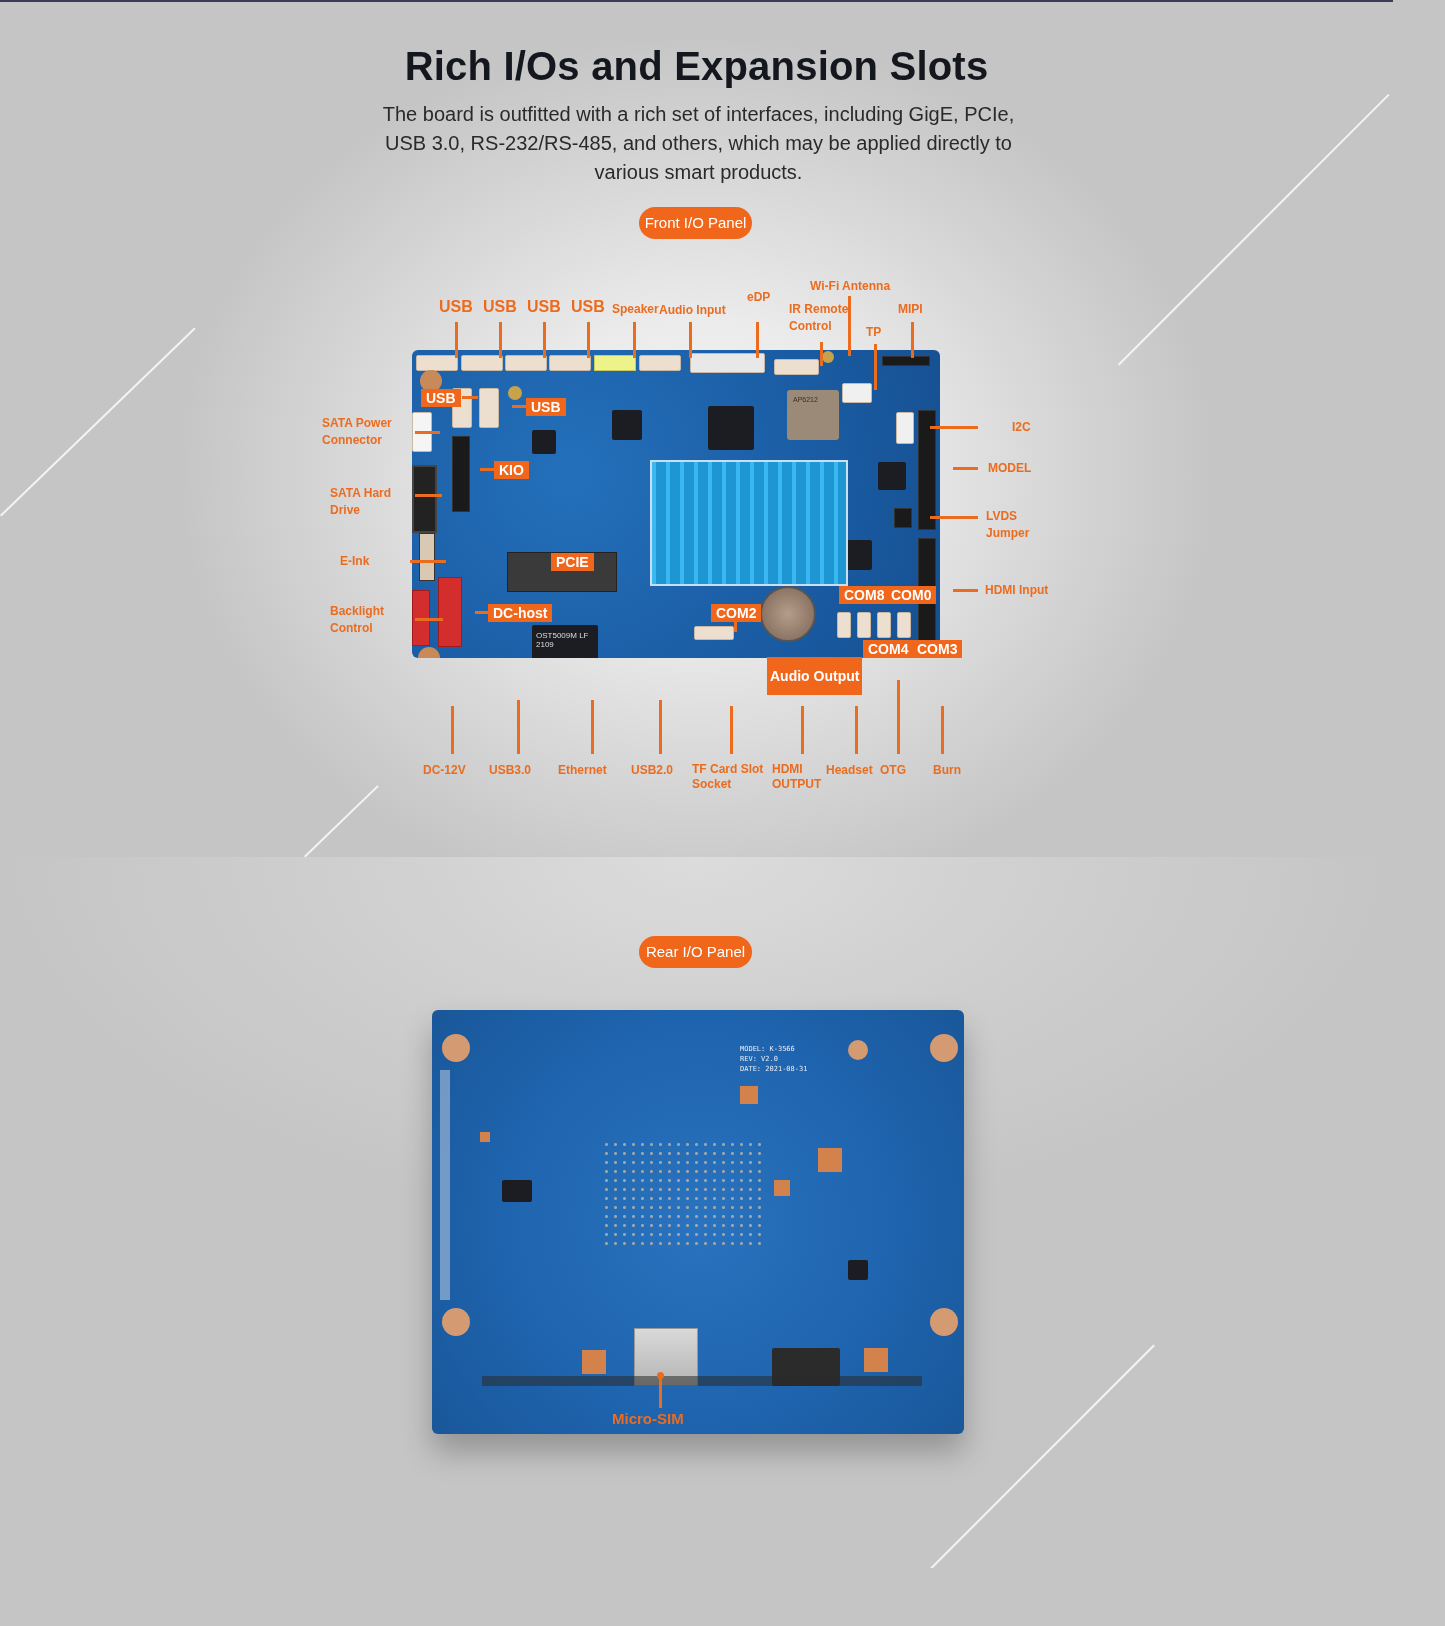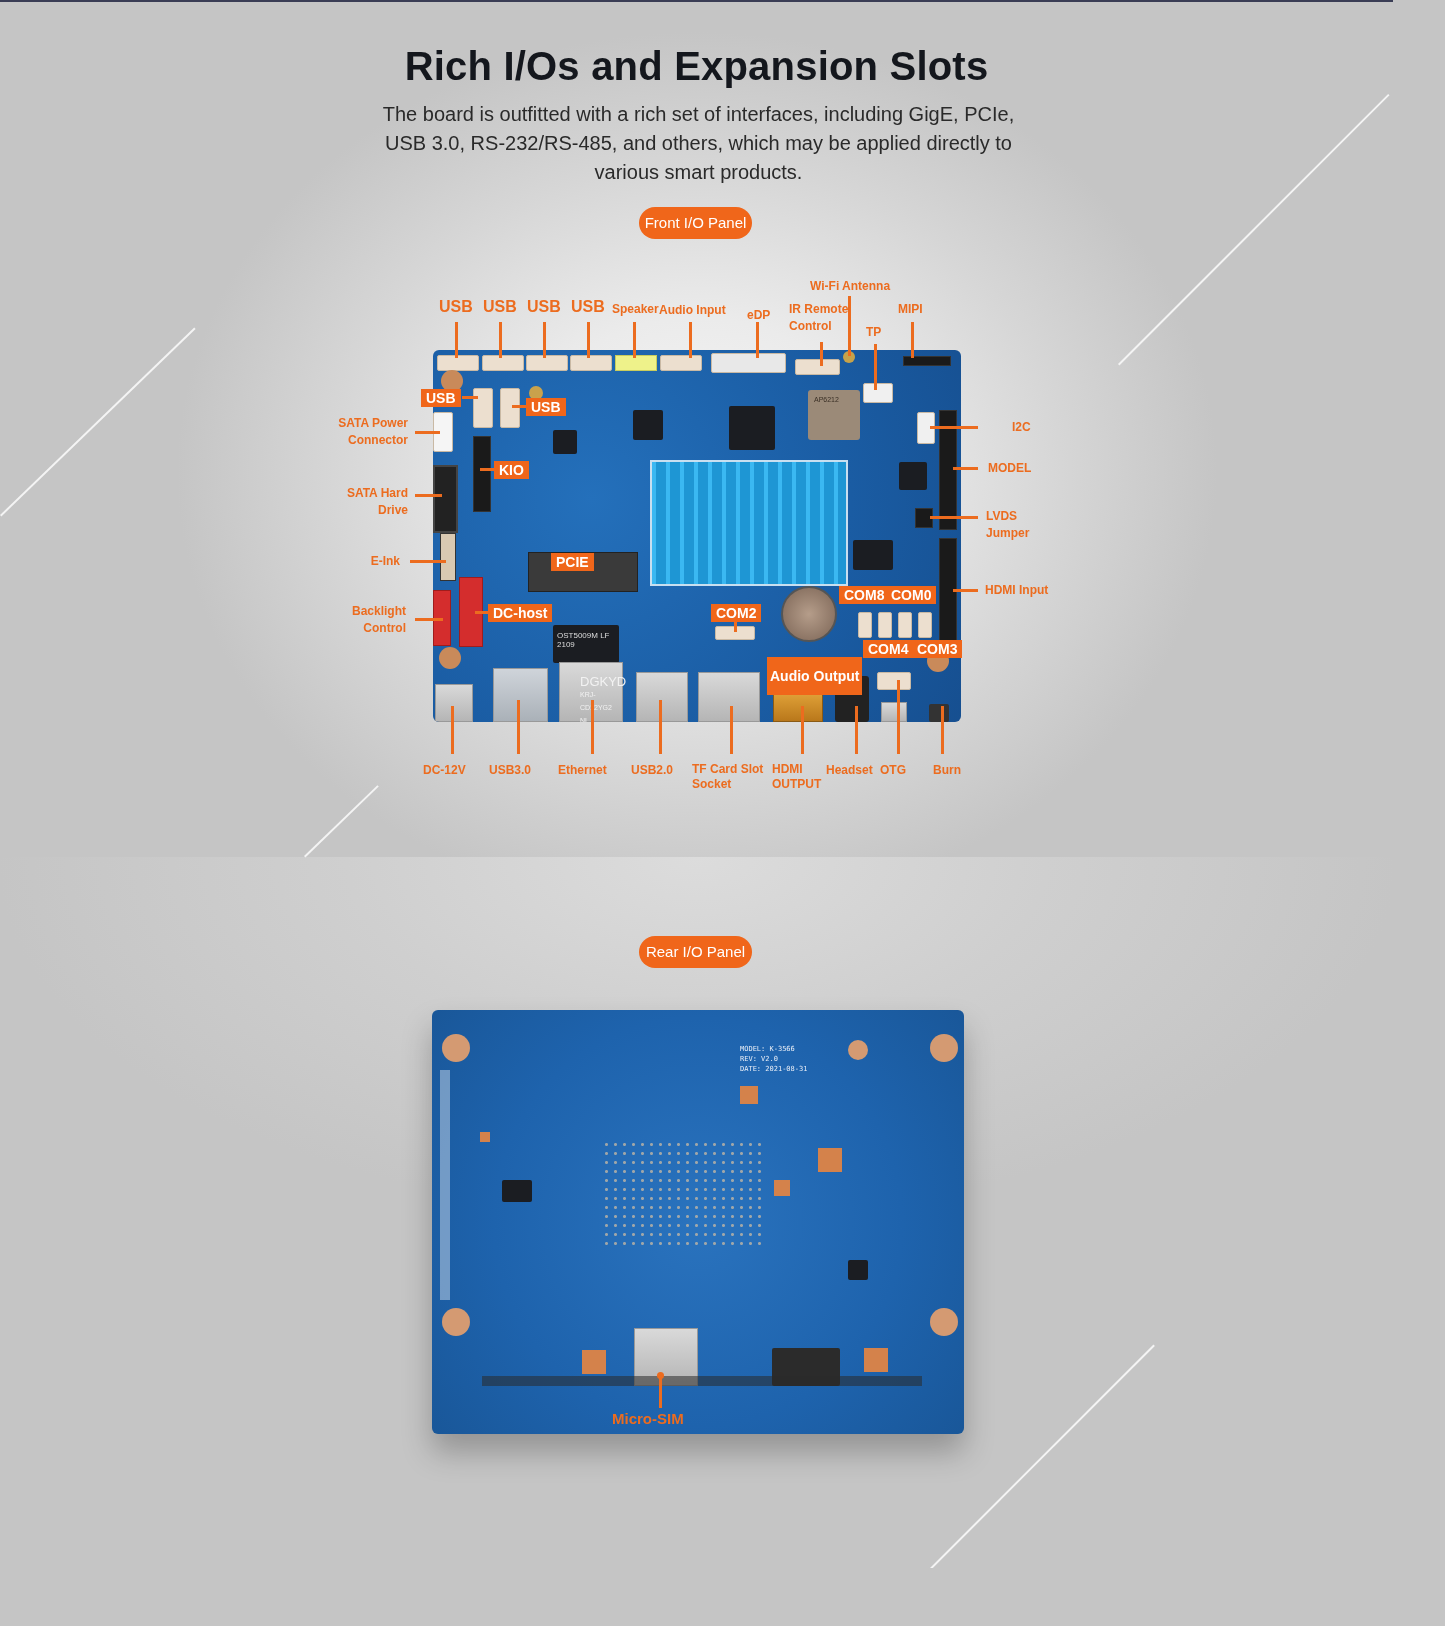--- a/index.html
+++ b/index.html
@@ -8,36 +8,36 @@
   .topbar{position:absolute;left:0;top:0;width:1393px;height:2px;background:#3a3d55}
   .sec1{position:absolute;left:0;top:2px;width:1393px;height:855px;
     background:radial-gradient(ellipse 520px 440px at 697px 470px,#f6f6f6 0%,#ebebeb 35%,#d6d6d6 70%,#c5c5c5 100%)}
   .sec2{position:absolute;left:0;top:857px;width:1393px;height:711px;
     background:radial-gradient(ellipse 700px 360px at 697px 0px,#dcdcdc 0%,#cfcfcf 50%,#c5c5c5 100%)}
   .deco{position:absolute;height:1.5px;background:#f4f4f4;transform-origin:0 0}
   .title{position:absolute;left:0;top:44px;width:1393px;text-align:center;font-size:40px;font-weight:700;color:#14171d;letter-spacing:0.2px}
   .desc{position:absolute;left:366px;top:100px;width:665px;text-align:center;font-size:20px;line-height:29px;color:#2a2a2a}
   .pill{position:absolute;height:32px;border-radius:16px;background:#f0661a;color:#fff;font-size:15px;line-height:32px;text-align:center}
   .board{position:absolute;border-radius:6px;overflow:hidden}
-  .front{left:433px;top:350px;width:528px;height:372px;background:#1b5fa7;
+  .front{left:412px;top:350px;width:528px;height:308px;background:#1b5fa7;
     background-image:radial-gradient(circle at 30% 40%,#2470bb 0,#1a5ca3 60%,#164f90 100%)}
   .rear{left:432px;top:1010px;width:532px;height:424px;background:#1e63ad;
     background-image:radial-gradient(circle at 50% 50%,#2a73be 0,#1e63ad 60%,#195799 100%);box-shadow:0 18px 30px rgba(0,0,0,0.25)}
   .comp{position:absolute}
   .conn{background:#ecdfcf;border:1px solid #c9b9a4;border-radius:2px}
   .hdr{background:#1a1a1a;border:1px solid #333}
   .chip{background:#1b1d22;border-radius:2px}
   .metal{background:linear-gradient(#d9d9d9,#b5b5b5);border:1px solid #999}
   .pad{background:#c98a5a;border-radius:50%}
   .hs{position:absolute;left:650px;top:460px;width:198px;height:126px;background:#2aa6e6;border:2px solid #c8dff0;
     background-image:repeating-linear-gradient(90deg,#3ab8f2 0 4px,#1e96d4 4px 14px),
     repeating-linear-gradient(0deg,transparent 0 14px,#1580bd 14px 17px);background-blend-mode:normal}
   .lbl{position:absolute;color:#ec6c1f;font-size:12px;font-weight:700;white-space:nowrap;line-height:17px}
   .lbl.big{font-size:16px}
-  .lbl.r{text-align:right}
+  .lbl.r{}
   .lbl.c{text-align:left}
   .tag{position:absolute;background:#f0661a;color:#fff;font-size:14px;font-weight:700;padding:0 5px;line-height:18px;white-space:nowrap}
   .tag.small{font-size:14px;line-height:14px;padding:12px 3px}
   .ln{position:absolute;background:#ec6c1f}
   .dot{position:absolute;width:7px;height:7px;border-radius:50%;background:#ec6c1f}
   .orange-pad{position:absolute;background:#d4824b}
 </style>
 </head>
 <body>
 
@@ -126,21 +126,21 @@
 <div class="lbl big" style="left:483px;top:298px">USB</div>
 <div class="ln" style="left:499px;top:322px;width:3px;height:36px"></div>
 <div class="lbl big" style="left:527px;top:298px">USB</div>
 <div class="ln" style="left:543px;top:322px;width:3px;height:36px"></div>
 <div class="lbl big" style="left:571px;top:298px">USB</div>
 <div class="ln" style="left:587px;top:322px;width:3px;height:36px"></div>
 <div class="lbl" style="left:612px;top:301px">Speaker</div>
 <div class="ln" style="left:633px;top:322px;width:3px;height:36px"></div>
 <div class="lbl" style="left:659px;top:302px">Audio Input</div>
 <div class="ln" style="left:689px;top:322px;width:3px;height:36px"></div>
-<div class="lbl" style="left:747px;top:307px">eDP</div>
+<div class="lbl" style="left:747px;top:289px">eDP</div>
 <div class="ln" style="left:756px;top:322px;width:3px;height:36px"></div>
 <div class="lbl c" style="left:789px;top:301px;width:60px;white-space:normal;line-height:17px"><span>IR Remote Control</span></div>
 <div class="ln" style="left:820px;top:342px;width:3px;height:24px"></div>
 <div class="lbl" style="left:810px;top:278px">Wi-Fi Antenna</div>
 <div class="ln" style="left:848px;top:296px;width:3px;height:60px"></div>
 <div class="lbl" style="left:866px;top:324px">TP</div>
 <div class="ln" style="left:874px;top:344px;width:3px;height:46px"></div>
 <div class="lbl" style="left:898px;top:301px">MIPI</div>
 <div class="ln" style="left:911px;top:322px;width:3px;height:36px"></div>
 

